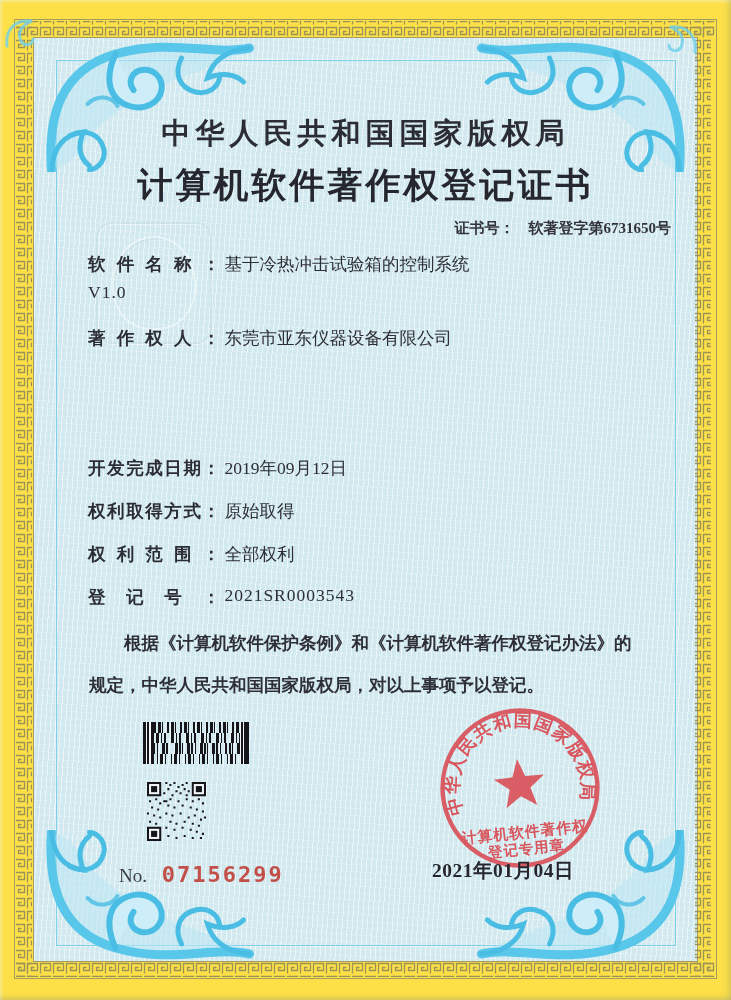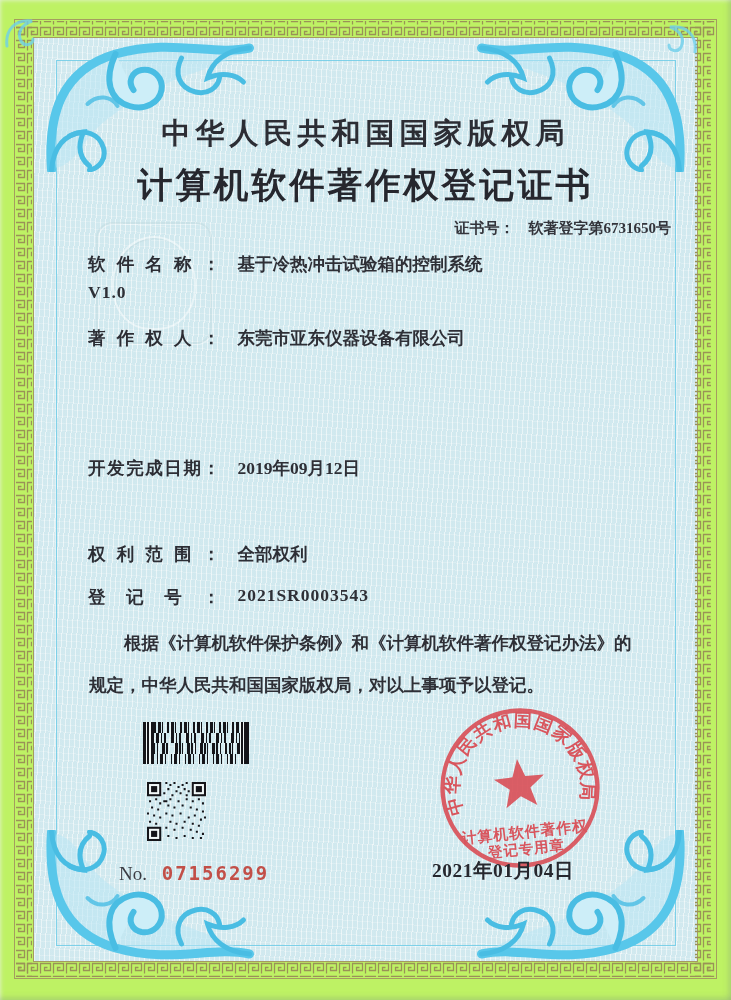--- a/index.html
+++ b/index.html
@@ -4,21 +4,21 @@
 <style>
   html,body{margin:0;padding:0;}
   body{
     font-family:"Liberation Serif","DejaVu Serif",serif;
     background:#cfd8da;
   }
   .page{
     position:relative;
     width:731px;height:1000px;
     margin:0 auto;
-    background:#bef264;
+    background:#fde047;
     overflow:hidden;
     box-shadow:inset -5px 0 6px -3px rgba(110,130,140,.28),
                inset 0 -5px 6px -3px rgba(110,130,140,.28),
                inset 3px 3px 5px -3px rgba(255,255,255,.8);
     color:#2d2e35;
   }
   
   .inner-bg{
     position:absolute;left:33px;top:37px;width:665px;height:925px;
     background:
@@ -68,21 +68,21 @@
     text-align:right;font-size:15px;font-weight:700;color:#33343b;padding-left:32px;
   }
   .certno .v{margin-left:14px;}
   
   .row{position:absolute;left:88px;font-size:17.5px;white-space:nowrap;}
   .row .lbl{
     display:inline-block;width:132px;font-weight:700;
     text-align:justify;text-align-last:justify;color:#2c2d34;
     vertical-align:top;
   }
-  .row .val{margin-left:13px;font-weight:700;color:#2e2f36;vertical-align:top;}
+  .row .val{font-weight:400;color:#2e2f36;vertical-align:top;}
   .val2{display:block;margin-top:6px;letter-spacing:1px;}
   .r-name{top:252px;}
   .r-owner{top:326px;}
   .r-dev{top:412px;}
   .r-pub{top:456px;}
   .r-acq{top:499px;}
   .r-scope{top:542px;}
   .r-reg{top:585px;}
   .r-reg .val{letter-spacing:1px;}
   
@@ -105,21 +105,21 @@
   .bc-r3{background:repeating-linear-gradient(90deg,#15151a 0 1.5px,transparent 1.5px 3px,#15151a 3px 4px,transparent 4px 8px,#15151a 8px 11px,transparent 11px 12.5px);}
   .bc-r4{background:repeating-linear-gradient(90deg,transparent 0 3px,#15151a 3px 4px,transparent 4px 6px,#15151a 6px 9px,transparent 9px 11px,#15151a 11px 12px,transparent 12px 14px);}
   
   .qr{position:absolute;left:147px;top:781px;width:59px;height:61px;}
   .qr svg{width:100%;height:100%;}
   
   .serial{position:absolute;left:119px;top:862px;font-size:19px;white-space:nowrap;}
   .serial .pfx{color:#3a3b42;font-weight:400;}
   .serial .num{
     font-family:"DejaVu Sans Mono","Liberation Mono",monospace;
-    color:#c24f48;font-size:19px;letter-spacing:2px;margin-left:10px;font-weight:600;
+    color:#c24f48;font-size:22px;letter-spacing:2px;margin-left:10px;font-weight:600;
   }
   
   .seal{position:absolute;left:432px;top:700px;width:176px;height:176px;transform:rotate(-6deg);opacity:.93;}
   .seal svg{width:100%;height:100%;}
   .issue-date{
     position:absolute;left:432px;top:857px;
     font-size:19.5px;font-weight:700;letter-spacing:.5px;color:#26272e;
   }
 </style>
 </head>
@@ -216,20 +216,24 @@
     <span class="val"><span>基于冷热冲击试验箱的控制系统</span><span class="val2">V1.0</span></span>
   </div>
   <div class="row r-owner">
     <span class="lbl">著作权人：</span>
     <span class="val">东莞市亚东仪器设备有限公司</span>
   </div>
   <div class="row r-pub">
     <span class="lbl">开发完成日期：</span>
     <span class="val">2019年09月12日</span>
   </div>
+  <div class="row r-acq">
+    <span class="lbl">权利取得方式：</span>
+    <span class="val">原始取得</span>
+  </div>
   <div class="row r-scope">
     <span class="lbl">权利范围：</span>
     <span class="val">全部权利</span>
   </div>
   <div class="row r-reg">
     <span class="lbl">登记号：</span>
     <span class="val">2021SR0003543</span>
   </div>
 
   <p class="statement">

